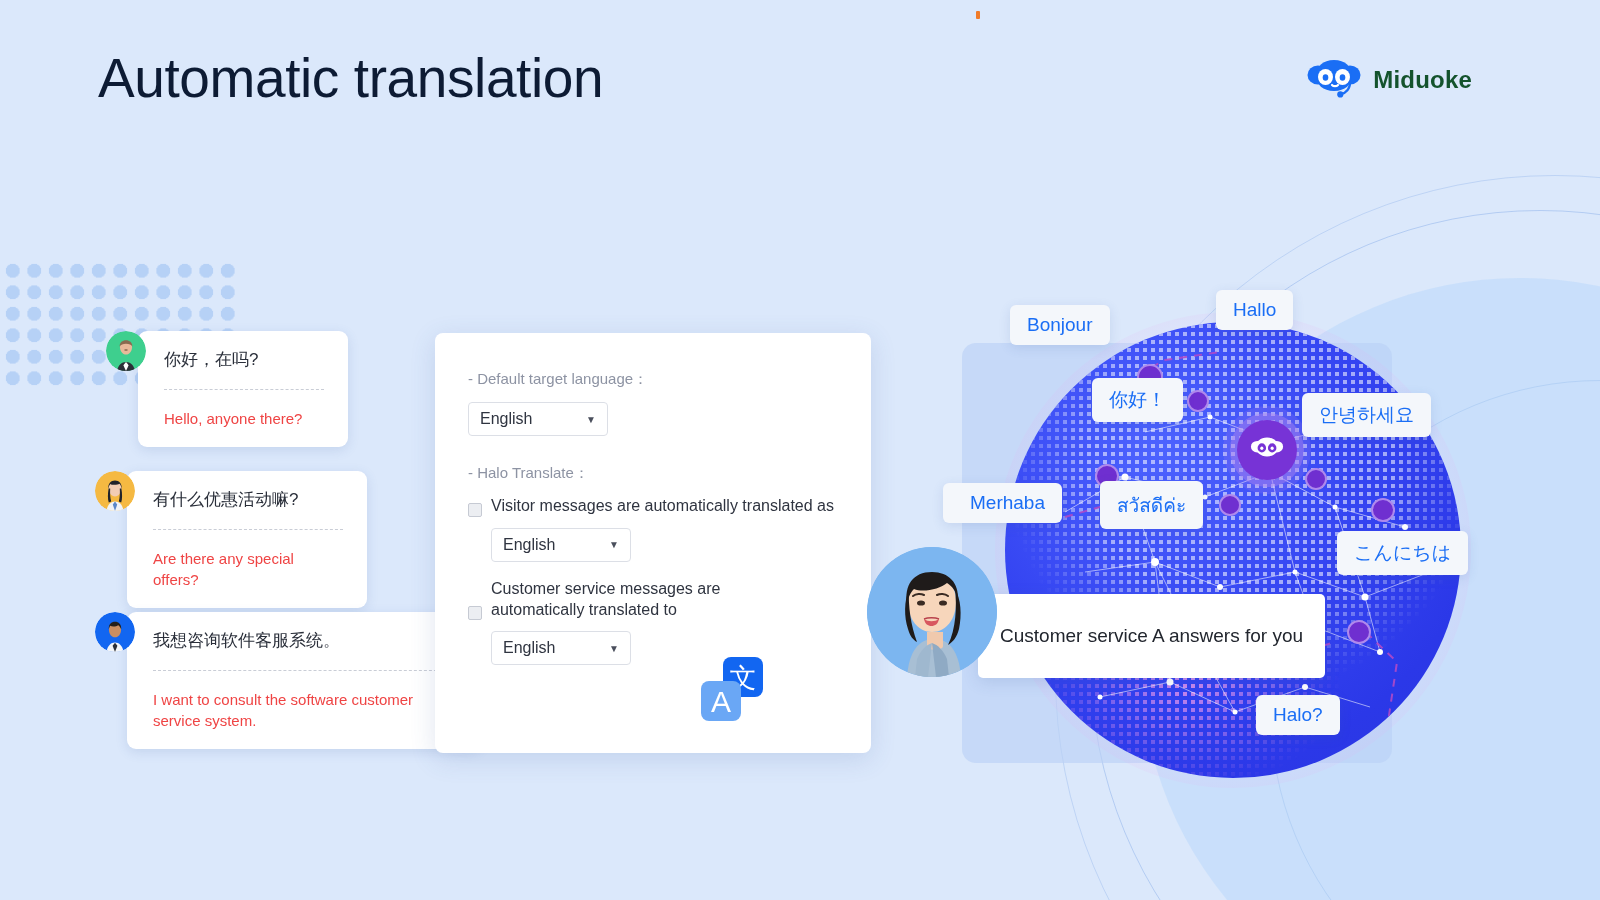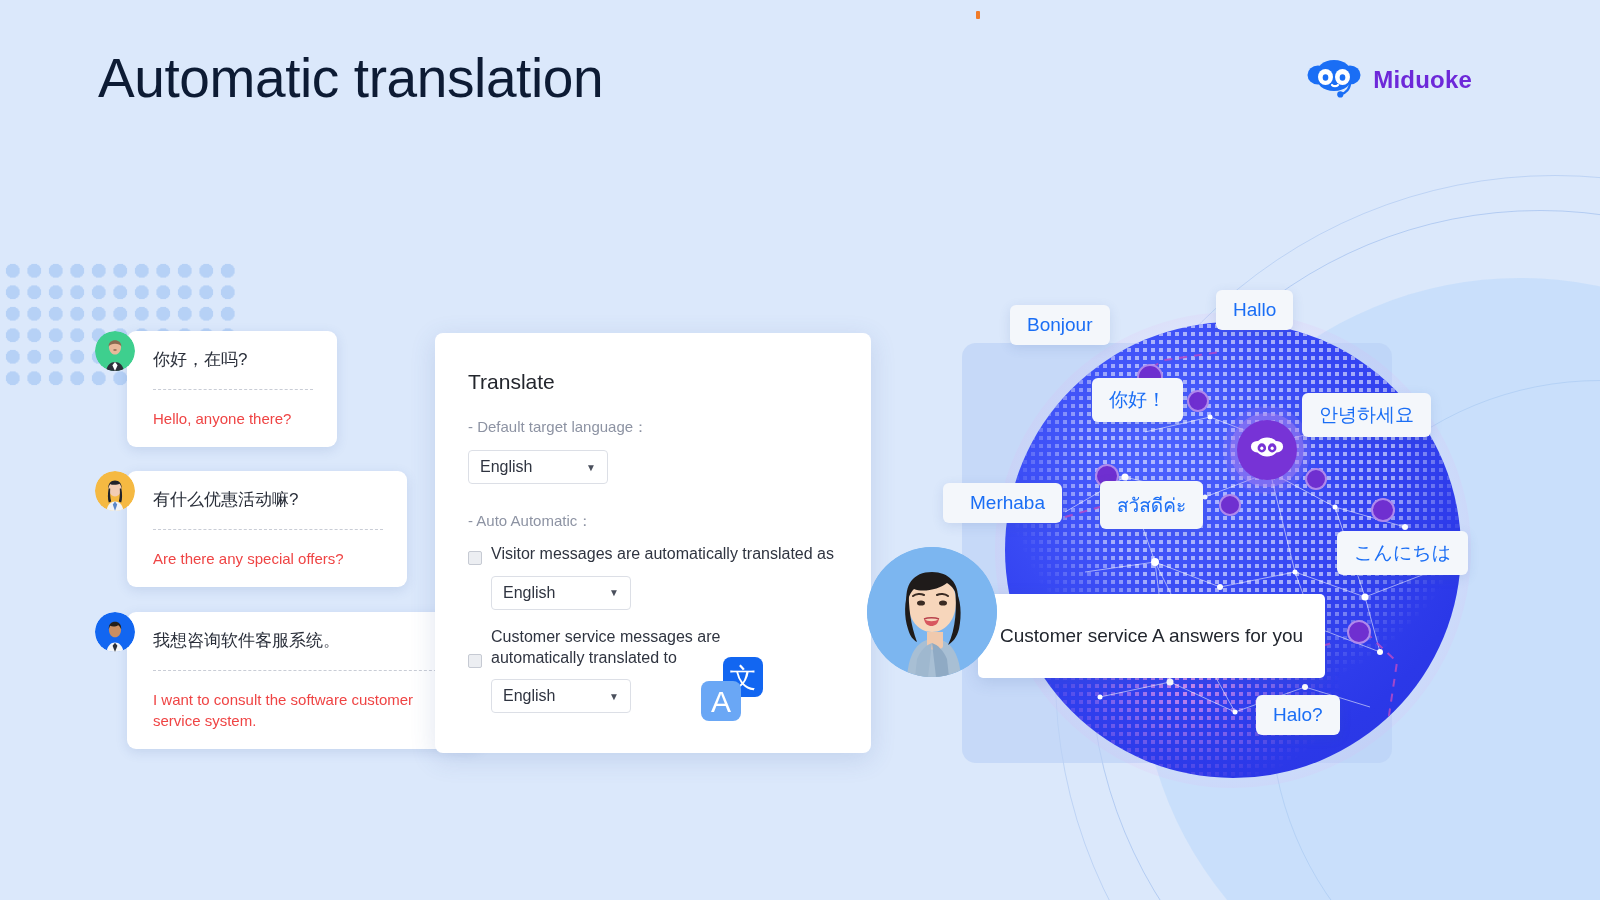--- a/index.html
+++ b/index.html
@@ -84,21 +84,21 @@
     line-height: 1.42;
     max-width: 1300px;
   }
 
   
   #logo {
     position: absolute; right: 128px; top: 58px;
     display: flex; align-items: center; gap: 11px;
   }
   #logo-text {
-    font-size: 24px; font-weight: bold; color: #6d28d9;
+    font-size: 24px; font-weight: bold; color: #14532d;
     letter-spacing: .2px;
   }
 
   
   .chat-row { position: absolute; display: flex; align-items: flex-start; }
   .avatar {
     width: 40px; height: 40px; border-radius: 50%;
     flex: 0 0 40px; overflow: hidden; position: relative;
     z-index: 4;
   }
@@ -115,24 +115,24 @@
     padding-bottom: 17px;
     border-bottom: 1px dashed #c9cdd6;
     line-height: 1.35;
   }
   .bubble .trans {
     font-size: 15px; color: #ef4444;
     padding-top: 18px;
     line-height: 1.4;
   }
 
-  #chat-1 { left: 95px; top: 331px; justify-content: flex-end; }
+  #chat-1 { left: 106px; top: 331px; justify-content: flex-end; }
   #chat-1 .bubble { width: 210px; }
   #chat-2 { left: 95px; top: 471px; }
-  #chat-2 .bubble { width: 280px; }
+  #chat-2 .bubble { width: 240px; }
   #chat-3 { left: 95px; top: 612px; }
   #chat-3 .bubble { width: 354px; }
 
   
   #translate-card {
     position: absolute;
     left: 435px; top: 333px;
     width: 436px; height: 420px;
     background: #fff;
     border-radius: 8px;
@@ -345,29 +345,28 @@
         <path d="M20 30.8l-2.4 3 2.4 6.2 2.4-6.2z" fill="#2b2f38"></path>
       </svg>
     </div>
     <div class="bubble">
       <div class="orig">我想咨询软件客服系统。</div>
       <div class="trans">I want to consult the software customer service system.</div>
     </div>
   </div>
 
   <div id="translate-card">
-    <div id="translate-card-title">Translate</div>
 
     <div class="field-label">- Default target language：</div>
     <div class="select-box">
       <span>English</span>
       <span class="caret">▼</span>
     </div>
 
-    <div class="field-label section-gap">- Auto Automatic：</div>
+    <div class="field-label section-gap">- Halo Translate：</div>
 
     <div class="check-row">
       <div class="checkbox"></div>
       <div class="check-label">Visitor messages are automatically translated as</div>
     </div>
     <div class="select-box indent-select">
       <span>English</span>
       <span class="caret">▼</span>
     </div>
 

